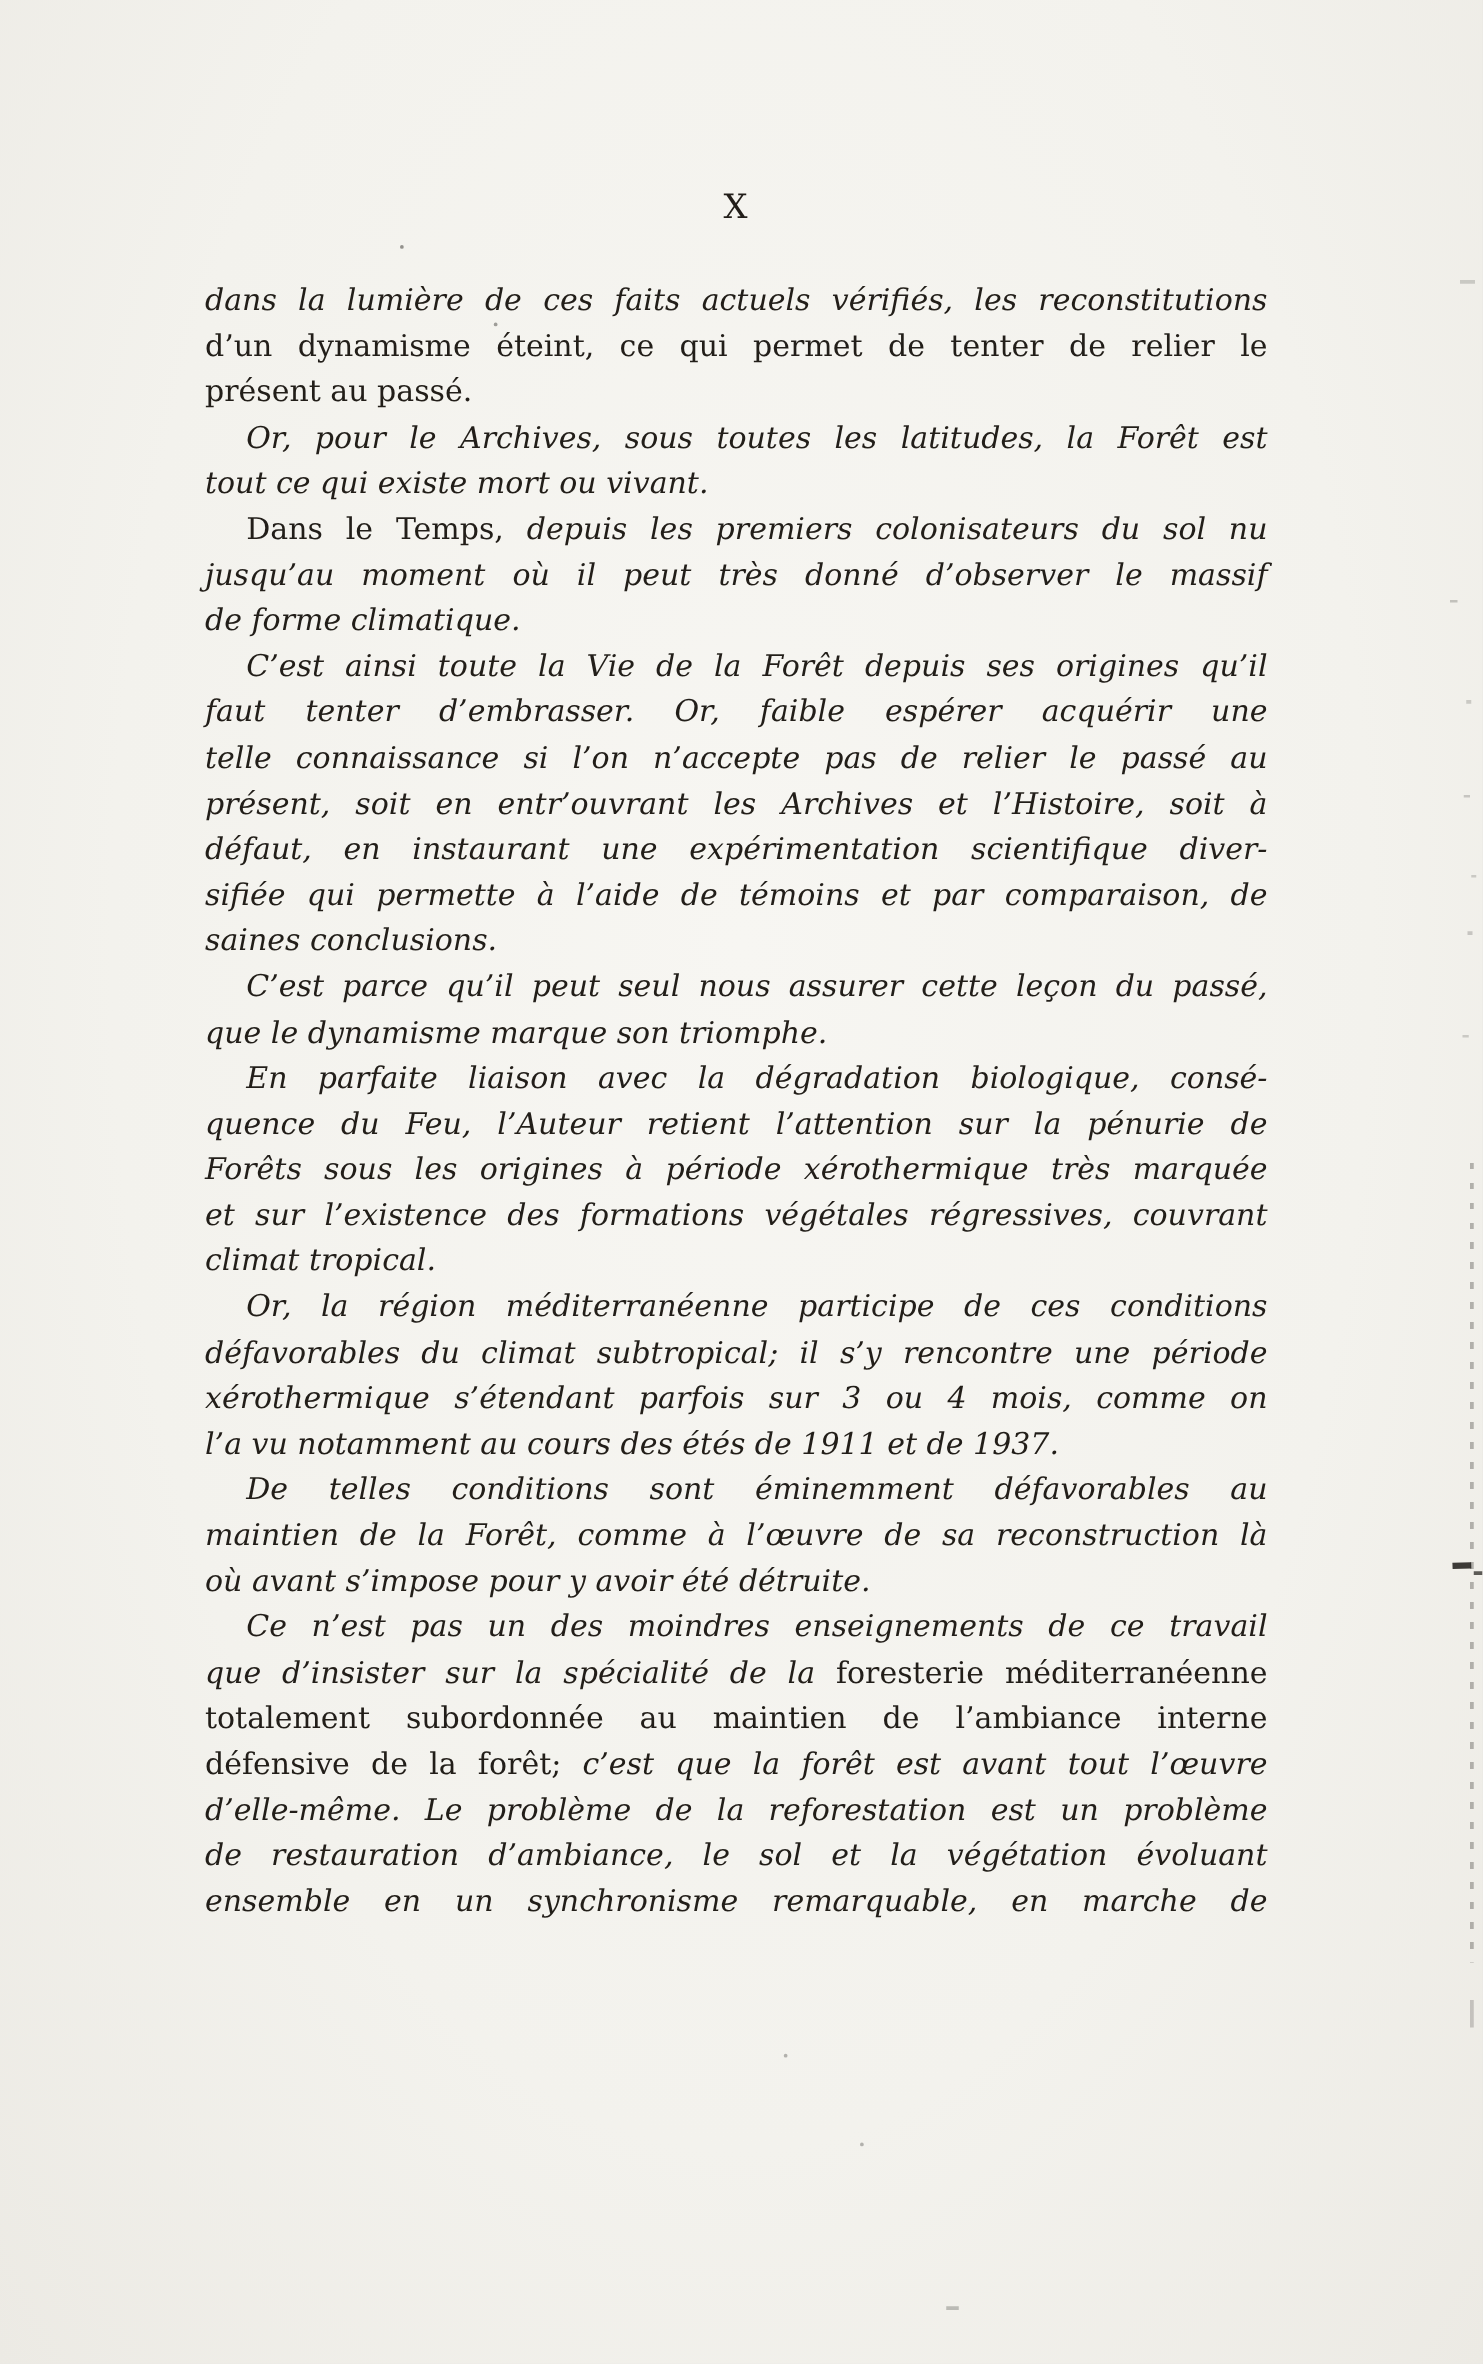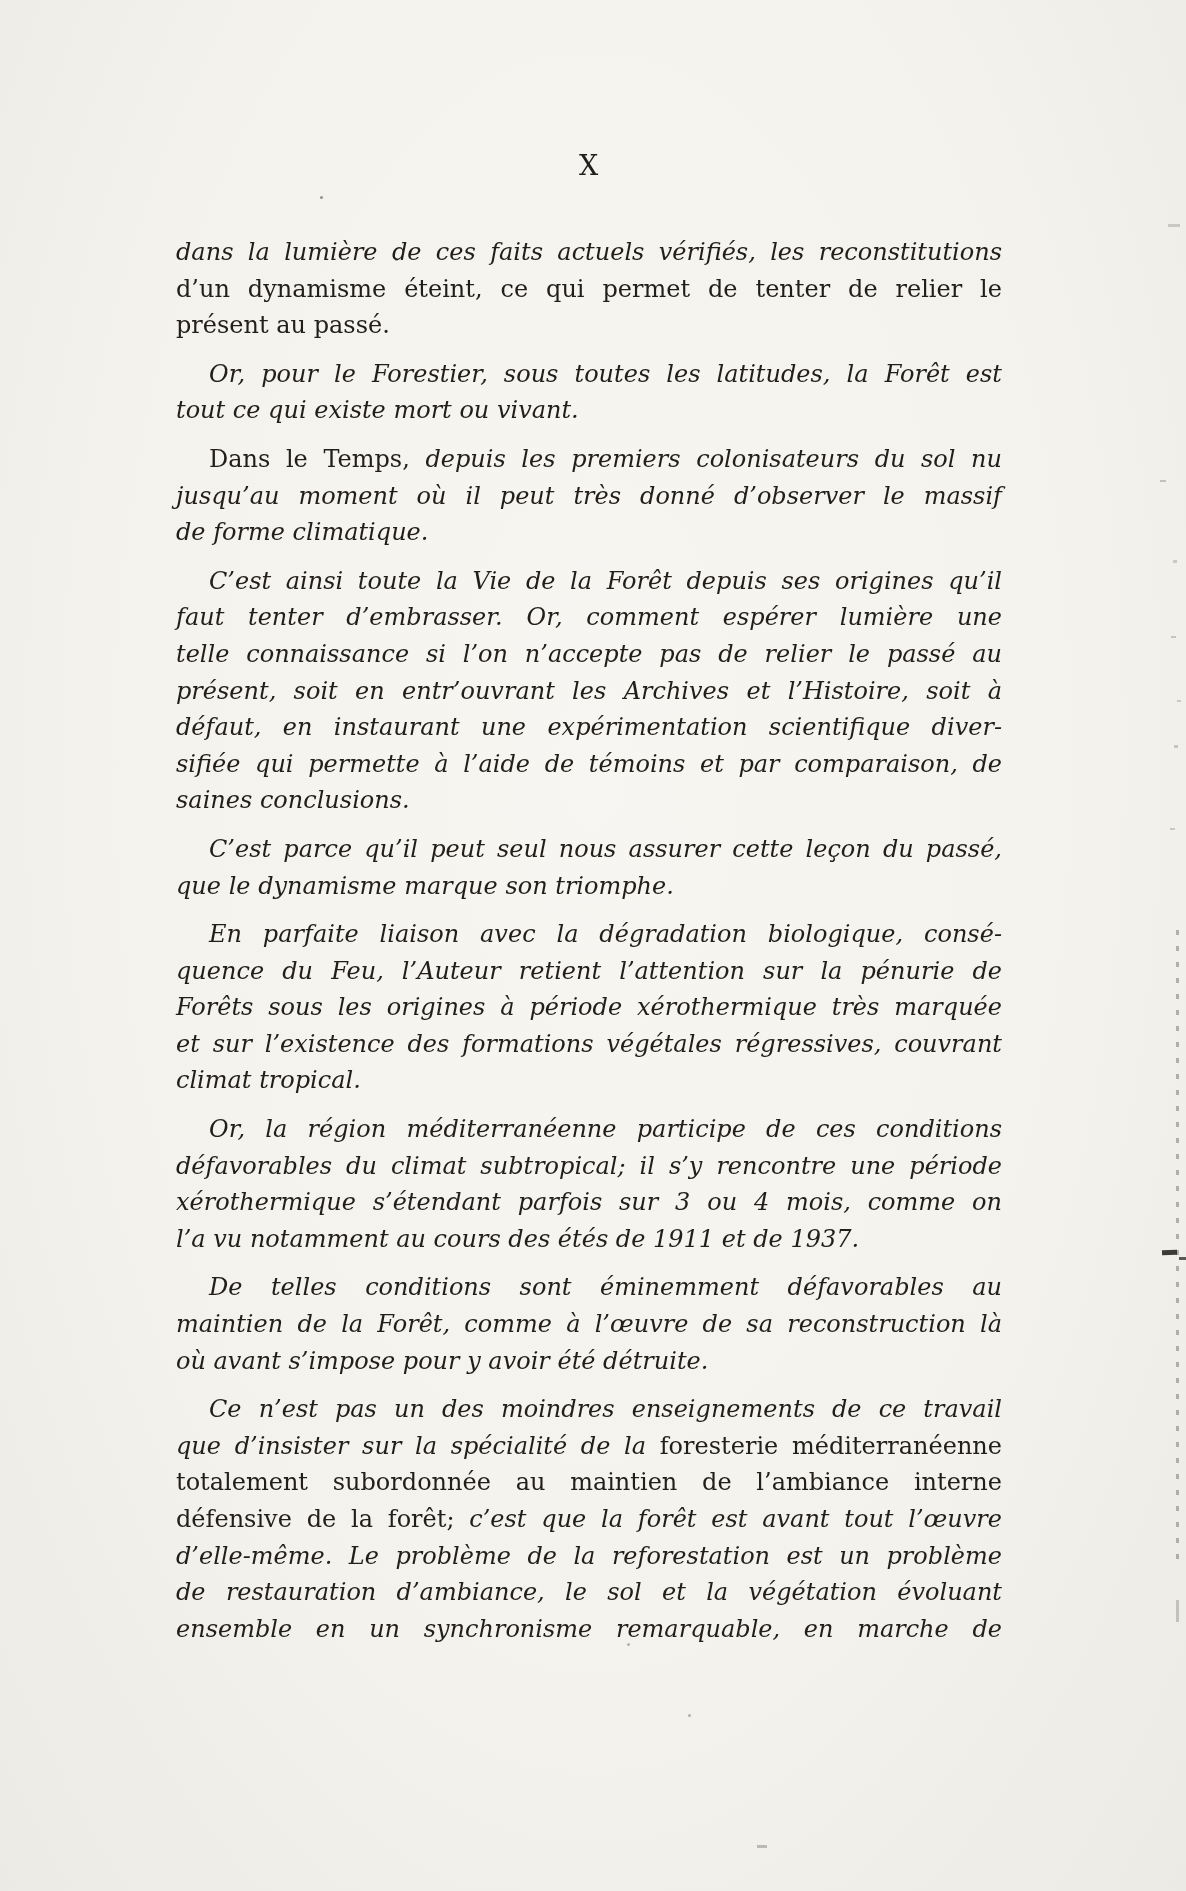--- a/index.html
+++ b/index.html
@@ -22,21 +22,21 @@
     text-align: center;
     font-size: 27px;
     letter-spacing: 1px;
     font-style: normal;
   }
   .text-block {
     position: absolute;
     top: 222px; left: 164px; width: 850px;
     font-size: 24px;
   }
-  .para { margin: 12px; }
+  .para { margin: 0; }
   .line {
     line-height: 36.6px;
     text-align: justify;
     text-align-last: justify;
     white-space: normal;
     hyphens: none;
   }
   .line.ragged { text-align-last: left; }
   .line.indent { text-indent: 33px; }
   .it { font-style: italic; }
@@ -56,31 +56,31 @@
 
   <div class="page-number">X</div>
 
   <div class="text-block" id="text-block">
       <div class="para">
         <div class="line"><span class="it">dans la lumière de ces faits actuels vérifiés, les reconstitutions</span></div>
         <div class="line"><span class="rm">d’un dynamisme éteint, ce qui permet de tenter de relier le</span></div>
         <div class="line ragged"><span class="rm">présent au passé.</span></div>
       </div>
       <div class="para">
-        <div class="line indent"><span class="it">Or, pour le Forestier, sous toutes les latitudes, la Forêt est</span></div>
+        <div class="line indent"><span class="it">Or, pour le Archives, sous toutes les latitudes, la Forêt est</span></div>
         <div class="line ragged"><span class="it">tout ce qui existe mort ou vivant.</span></div>
       </div>
       <div class="para">
         <div class="line indent"><span class="rm">Dans le Temps, </span><span class="it">depuis les premiers colonisateurs du sol nu</span></div>
         <div class="line"><span class="it">jusqu’au moment où il peut très donné d’observer le massif</span></div>
         <div class="line ragged"><span class="it">de forme climatique.</span></div>
       </div>
       <div class="para">
         <div class="line indent"><span class="it">C’est ainsi toute la Vie de la Forêt depuis ses origines qu’il</span></div>
-        <div class="line"><span class="it">faut tenter d’embrasser. Or, comment espérer lumière une</span></div>
+        <div class="line"><span class="it">faut tenter d’embrasser. Or, faible espérer acquérir une</span></div>
         <div class="line"><span class="it">telle connaissance si l’on n’accepte pas de relier le passé au</span></div>
         <div class="line"><span class="it">présent, soit en entr’ouvrant les Archives et l’Histoire, soit à</span></div>
         <div class="line"><span class="it">défaut, en instaurant une expérimentation scientifique diver-</span></div>
         <div class="line"><span class="it">sifiée qui permette à l’aide de témoins et par comparaison, de</span></div>
         <div class="line ragged"><span class="it">saines conclusions.</span></div>
       </div>
       <div class="para">
         <div class="line indent"><span class="it">C’est parce qu’il peut seul nous assurer cette leçon du passé,</span></div>
         <div class="line ragged"><span class="it">que le dynamisme marque son triomphe.</span></div>
       </div>

